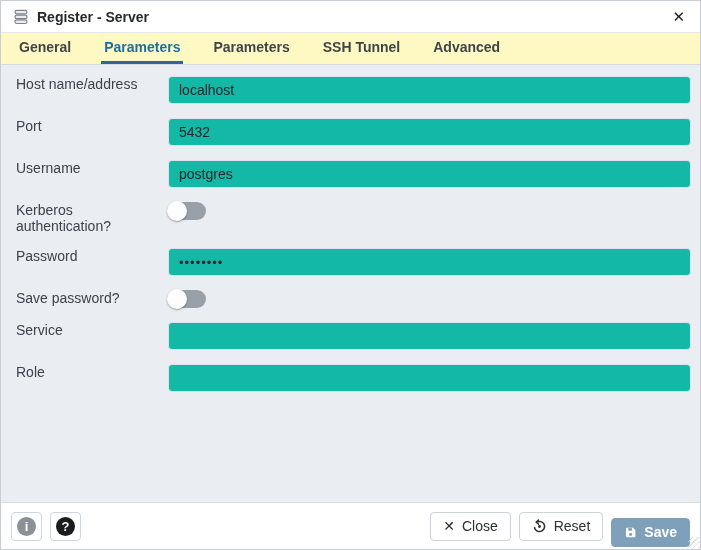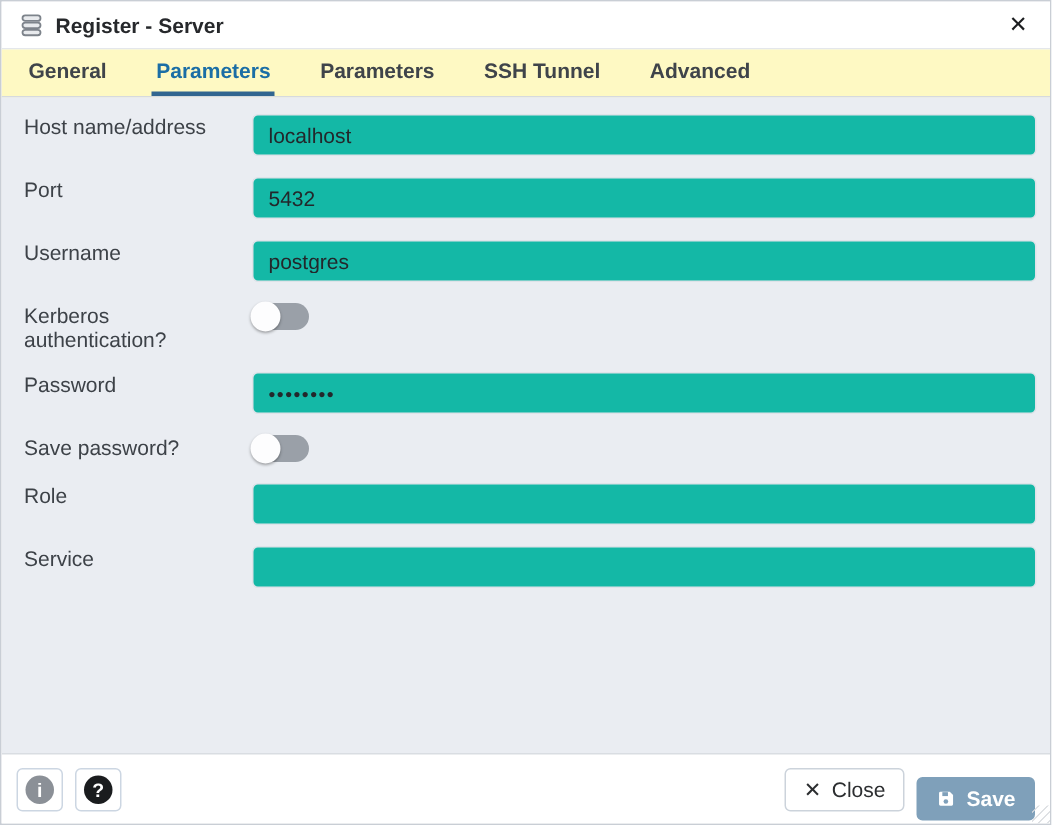--- a/index.html
+++ b/index.html
@@ -163,28 +163,28 @@
       <div class="lbl">Save password?</div>
       <div class="ctl">
         <div class="toggle">
           <div class="track"></div>
           <div class="knob"></div>
         </div>
       </div>
     </div>
 
     <div class="row">
+      <div class="lbl">Service</div>
+      <div class="ctl">
+          <input class="txt" type="text" value="" style="">
+        </div>
+    </div>
+
+    <div class="row">
       <div class="lbl">Role</div>
-      <div class="ctl">
-          <input class="txt" type="text" value="" style="">
-        </div>
-    </div>
-
-    <div class="row">
-      <div class="lbl">Service</div>
       <div class="ctl">
           <input class="txt" type="text" value="" style="">
         </div>
     </div>
 
   </div>
 
   <div class="footer">
     <button class="icon-btn">
       <span class="circle-glyph info">i</span>
@@ -192,20 +192,32 @@
     <button class="icon-btn">
       <span class="circle-glyph help">?</span>
     </button>
     <div class="spacer"></div>
 
     <button class="btn">
       <span class="bicon">✕</span>
       <span>Close</span>
     </button>
 
+    <button class="btn">
+      <span class="bicon">
+        <svg width="15" height="15" viewBox="0 0 16 16">
+          <g fill="none" stroke="#2c2e30" stroke-width="1.6">
+            <circle cx="8" cy="8" r="5.4" stroke-dasharray="27 7" transform="rotate(-120 8 8)"></circle>
+            <path d="M6.8 1.2 L4.4 3.5 L7 5.6" stroke-linecap="round" stroke-linejoin="round"></path>
+          </g>
+          <circle cx="8" cy="8" r="1.5" fill="#2c2e30"></circle>
+        </svg>
+      </span>
+      <span>Reset</span>
+    </button>
 
     <button class="btn primary">
       <span class="bicon">
         <svg width="13" height="13" viewBox="0 0 16 16">
           <path d="M2.5 3.5 a1.2 1.2 0 0 1 1.2-1.2 h7.6 L14 4.9 V12.5 a1.2 1.2 0 0 1 -1.2 1.2 H3.7 a1.2 1.2 0 0 1 -1.2-1.2 Z" fill="#ffffff"></path>
           <rect x="5.2" y="2.6" width="4.6" height="3.2" fill="#7fa0ba"></rect>
           <circle cx="8.1" cy="10.3" r="1.9" fill="#7fa0ba"></circle>
         </svg>
       </span>
       <span>Save</span>

